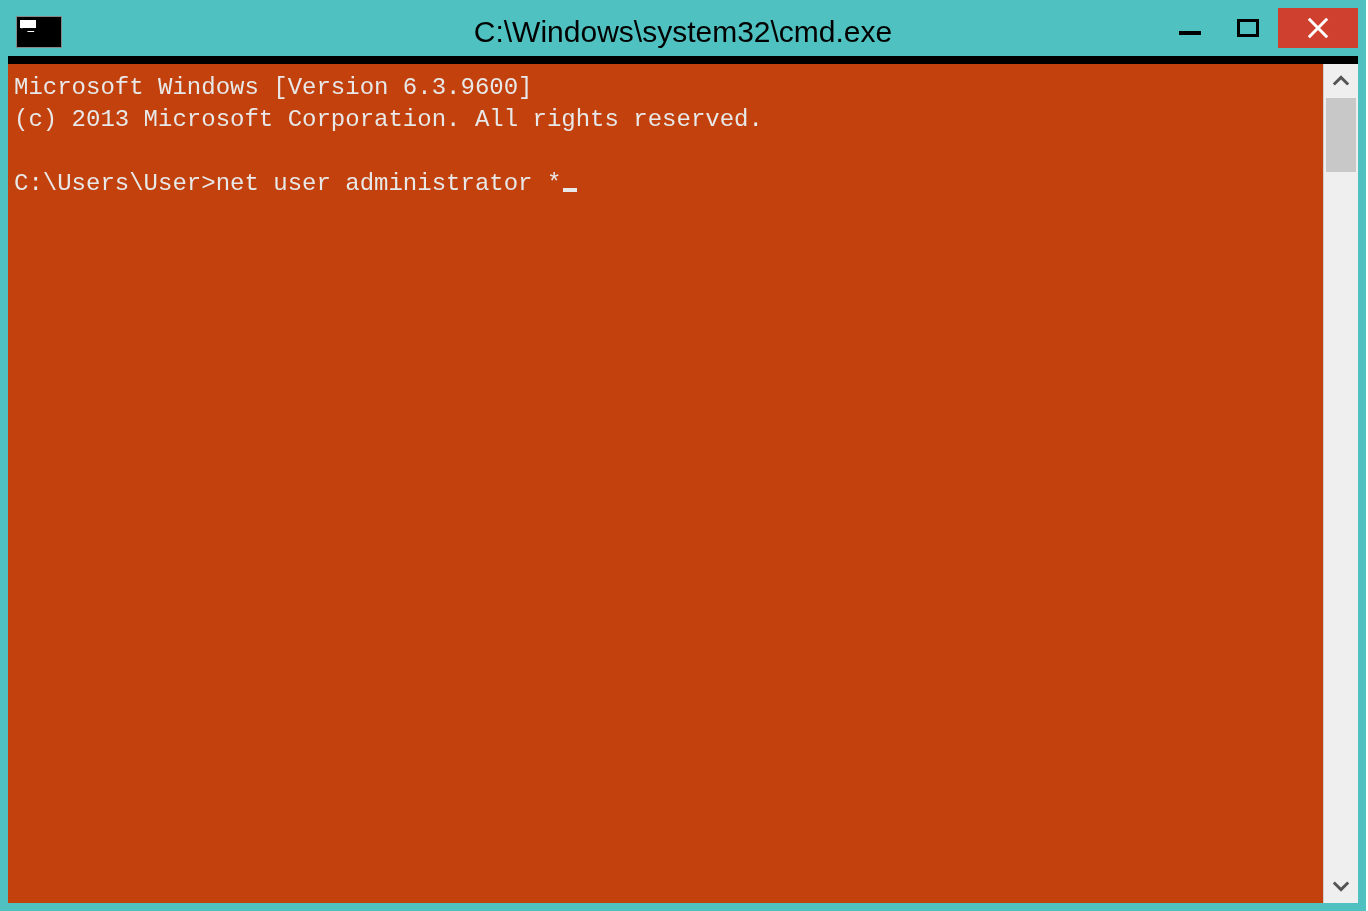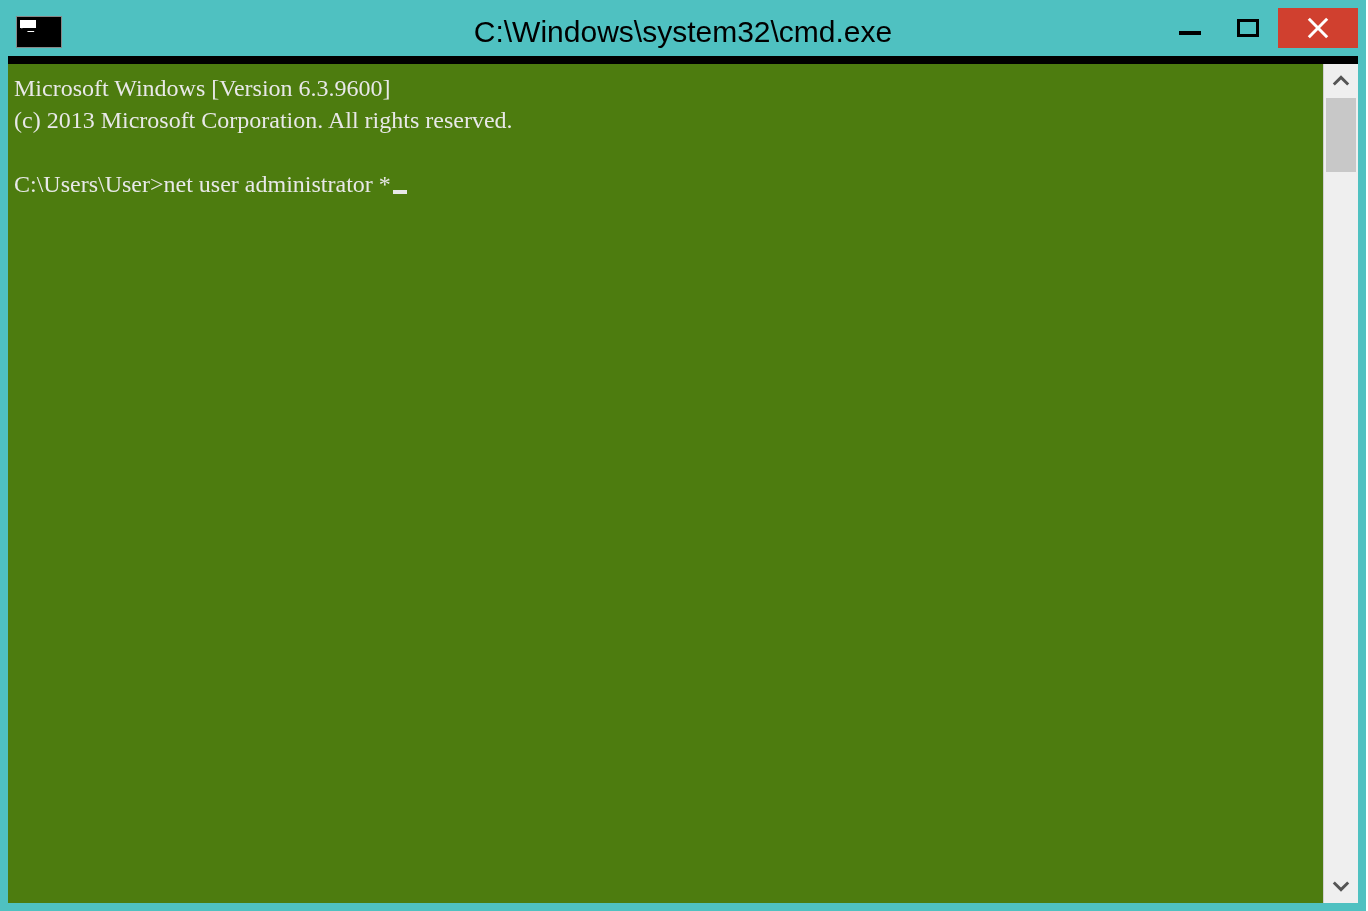--- a/index.html
+++ b/index.html
@@ -14,21 +14,21 @@
   .win-btn{width:60px;height:40px;display:flex;align-items:center;justify-content:center;font-size:0;}
   .win-btn.min{width:56px;}
   .win-btn.close{width:80px;background:#d0402f;}
   .min-glyph{width:22px;height:4px;background:#000;margin-top:10px;}
   .max-glyph{width:22px;height:18px;border:3px solid #000;box-sizing:border-box;}
   .close-glyph{position:relative;width:22px;height:22px;}
   .close-glyph::before,.close-glyph::after{content:"";position:absolute;left:50%;top:50%;width:26px;height:3px;background:#fff;transform-origin:center;}
   .close-glyph::before{transform:translate(-50%,-50%) rotate(45deg);}
   .close-glyph::after{transform:translate(-50%,-50%) rotate(-45deg);}
   .client{position:absolute;left:0;top:56px;right:0;bottom:0;display:flex;}
-  .term{flex:1;background:#4d7c0f;color:#e8e8e8;font-family:Liberation Serif, serif;font-size:24px;line-height:32px;padding:8px 6px;white-space:pre;overflow:hidden;}
+  .term{flex:1;background:#c2410c;color:#e8e8e8;font-family:Liberation Mono, monospace;font-size:24px;line-height:32px;padding:8px 6px;white-space:pre;overflow:hidden;}
   .cursor{display:inline-block;width:14px;height:4px;background:#e8e8e8;vertical-align:baseline;margin-left:2px;position:relative;top:2px;}
   .scrollbar{width:34px;background:#efefef;border-left:1px solid #d0d0d0;position:relative;}
   .sb-arrow{width:100%;height:34px;display:flex;align-items:center;justify-content:center;color:#555;}
   .sb-arrow svg{width:18px;height:18px;}
   .sb-track{position:absolute;top:34px;bottom:34px;left:0;right:0;}
   .sb-thumb{position:absolute;top:0;left:2px;right:2px;height:74px;background:#c8c8c8;}
   .sb-bottom{position:absolute;bottom:0;left:0;}
 </style>
 </head>
 <body>

